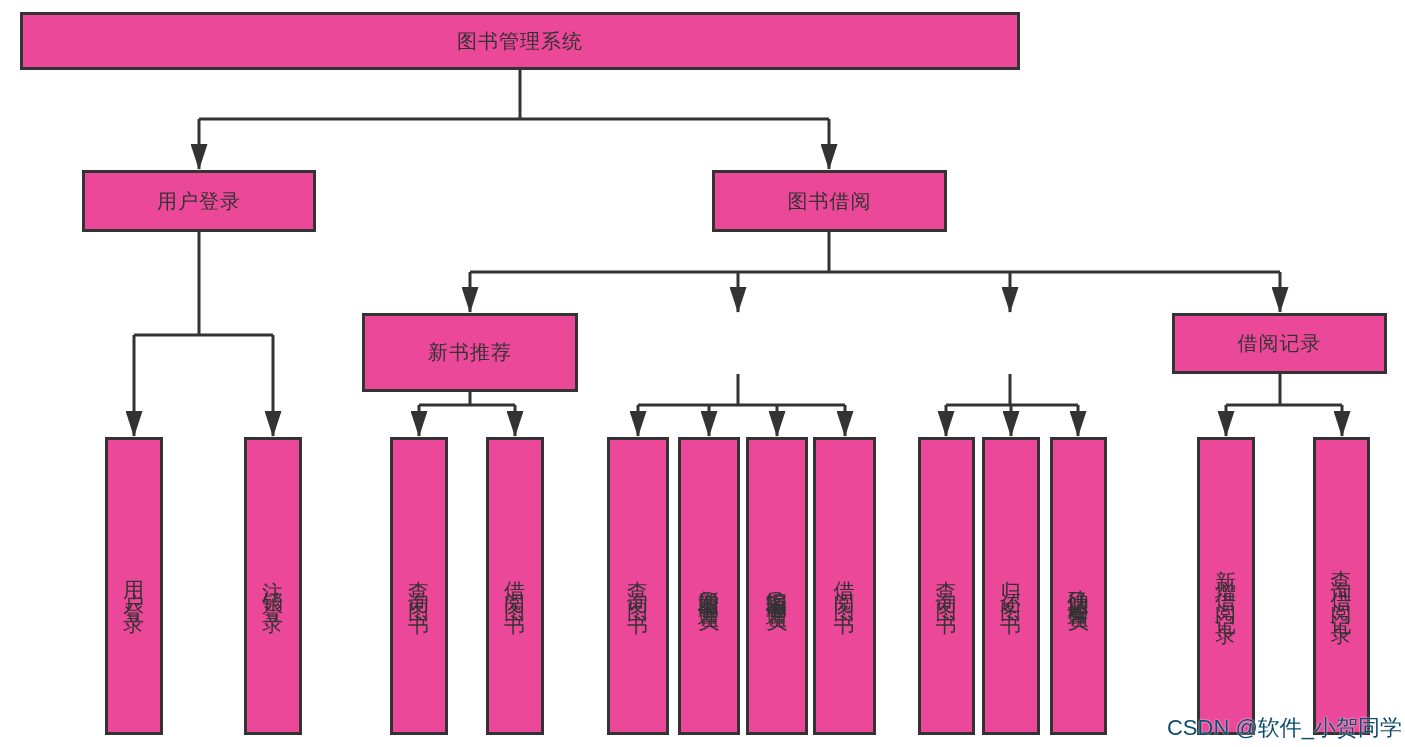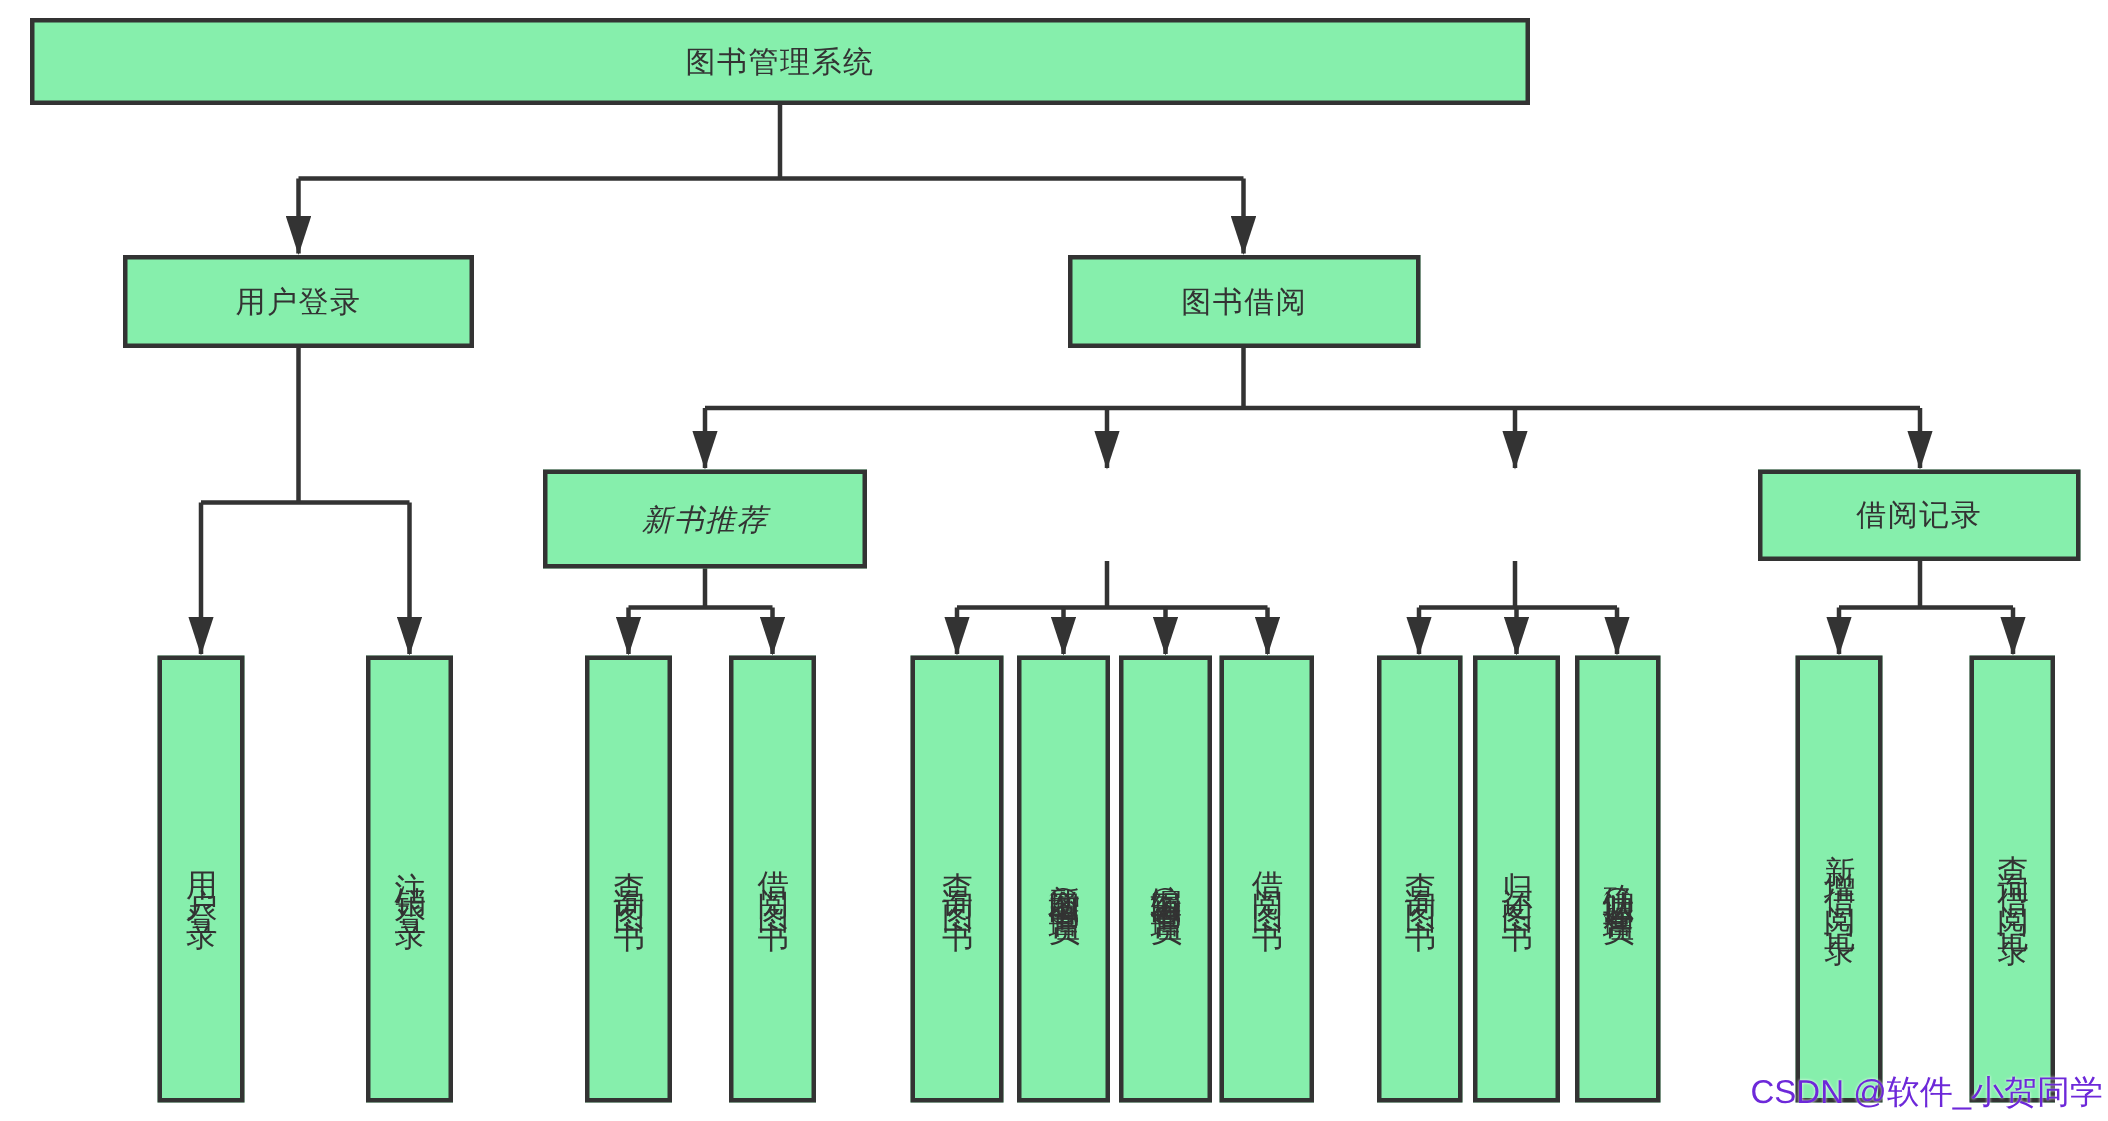--- a/index.html
+++ b/index.html
@@ -18,21 +18,21 @@
   #connectors {
     position: absolute;
     left: 0; top: 0;
     width: 1405px;
     height: 747px;
     pointer-events: none;
   }
   .box {
     position: absolute;
     box-sizing: border-box;
-    background: #86efac;
+    background: #ec4899;
     border: 3px solid #333333;
     display: flex;
     align-items: center;
     justify-content: center;
     color: #333333;
   }
   .hlabel {
     font-size: 20px;
     letter-spacing: 1px;
     white-space: nowrap;
@@ -51,21 +51,21 @@
     white-space: nowrap;
   }
   .vtext.tight {
     letter-spacing: 3px;
   }
   #watermark {
     position: absolute;
     right: 3px;
     bottom: 4px;
     font-size: 22px;
-    color: #6d28d9;
+    color: #0c4a6e;
     text-shadow: 0 0 2px #ffffff;
     z-index: 20;
     white-space: nowrap;
   }
 </style>
 </head>
 <body>
 
 <div id="stage">
 
@@ -116,21 +116,21 @@
     <span class="hlabel">图书管理系统</span>
   </div>
 
   <div class="box" style="left:82px; top:170px; width:234px; height:62px;">
     <span class="hlabel">用户登录</span>
   </div>
   <div class="box" style="left:712px; top:170px; width:235px; height:62px;">
     <span class="hlabel">图书借阅</span>
   </div>
 
-  <div class="box" style="left:362px; top:313px; width:216px; height:66px;font-style:italic;">
+  <div class="box" style="left:362px; top:313px; width:216px; height:79px;">
     <span class="hlabel">新书推荐</span>
   </div>
   <div class="box" style="left:1172px; top:313px; width:215px; height:61px;justify-content:center;">
     <span class="hlabel">借阅记录</span>
   </div>
 
   <div class="box leaf" style="left:105px; width:58px;">
     <span class="vtext">用户登录</span>
   </div>
   <div class="box leaf" style="left:244px; width:58px;">

